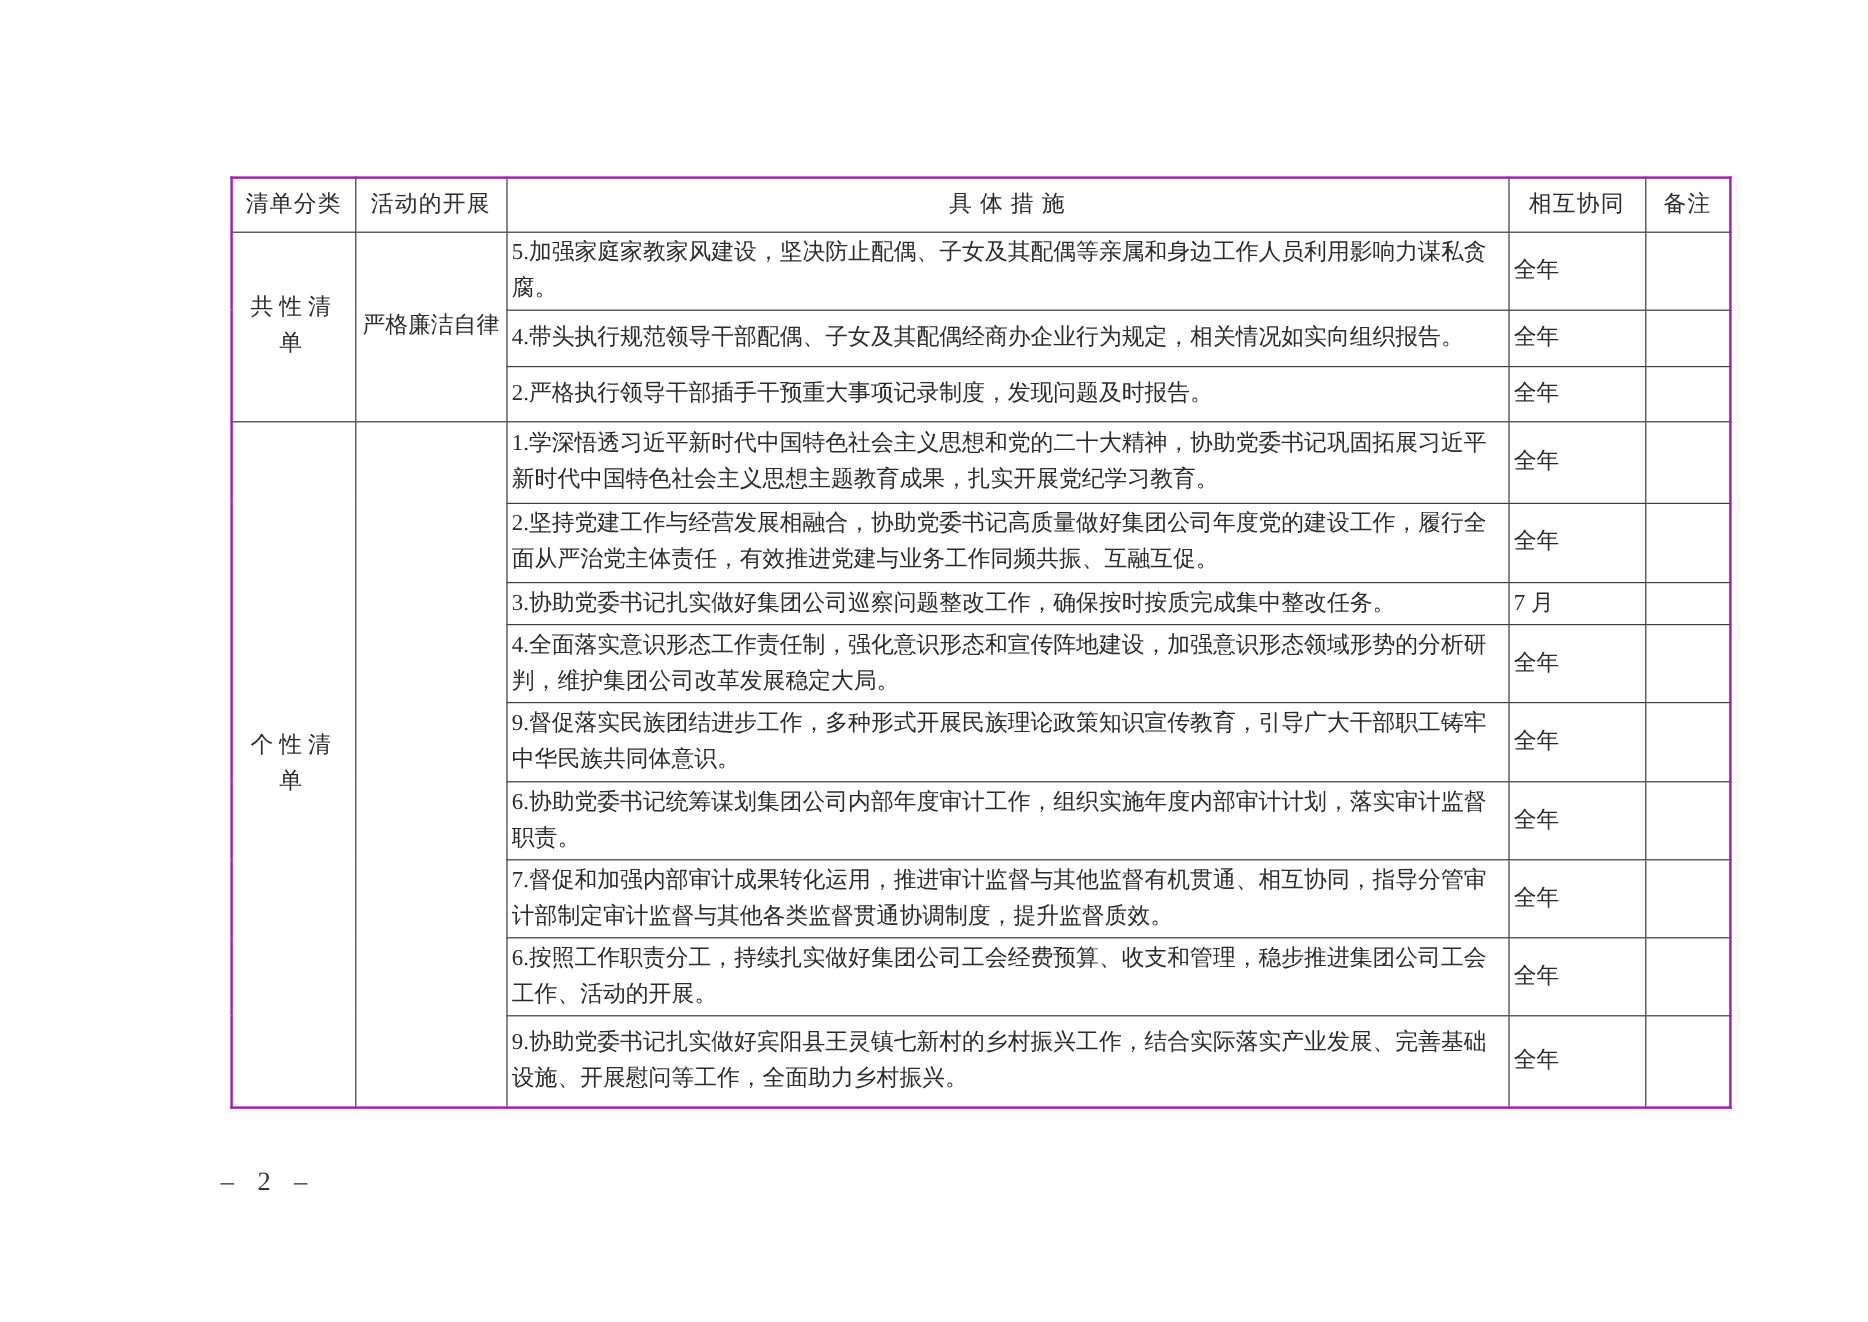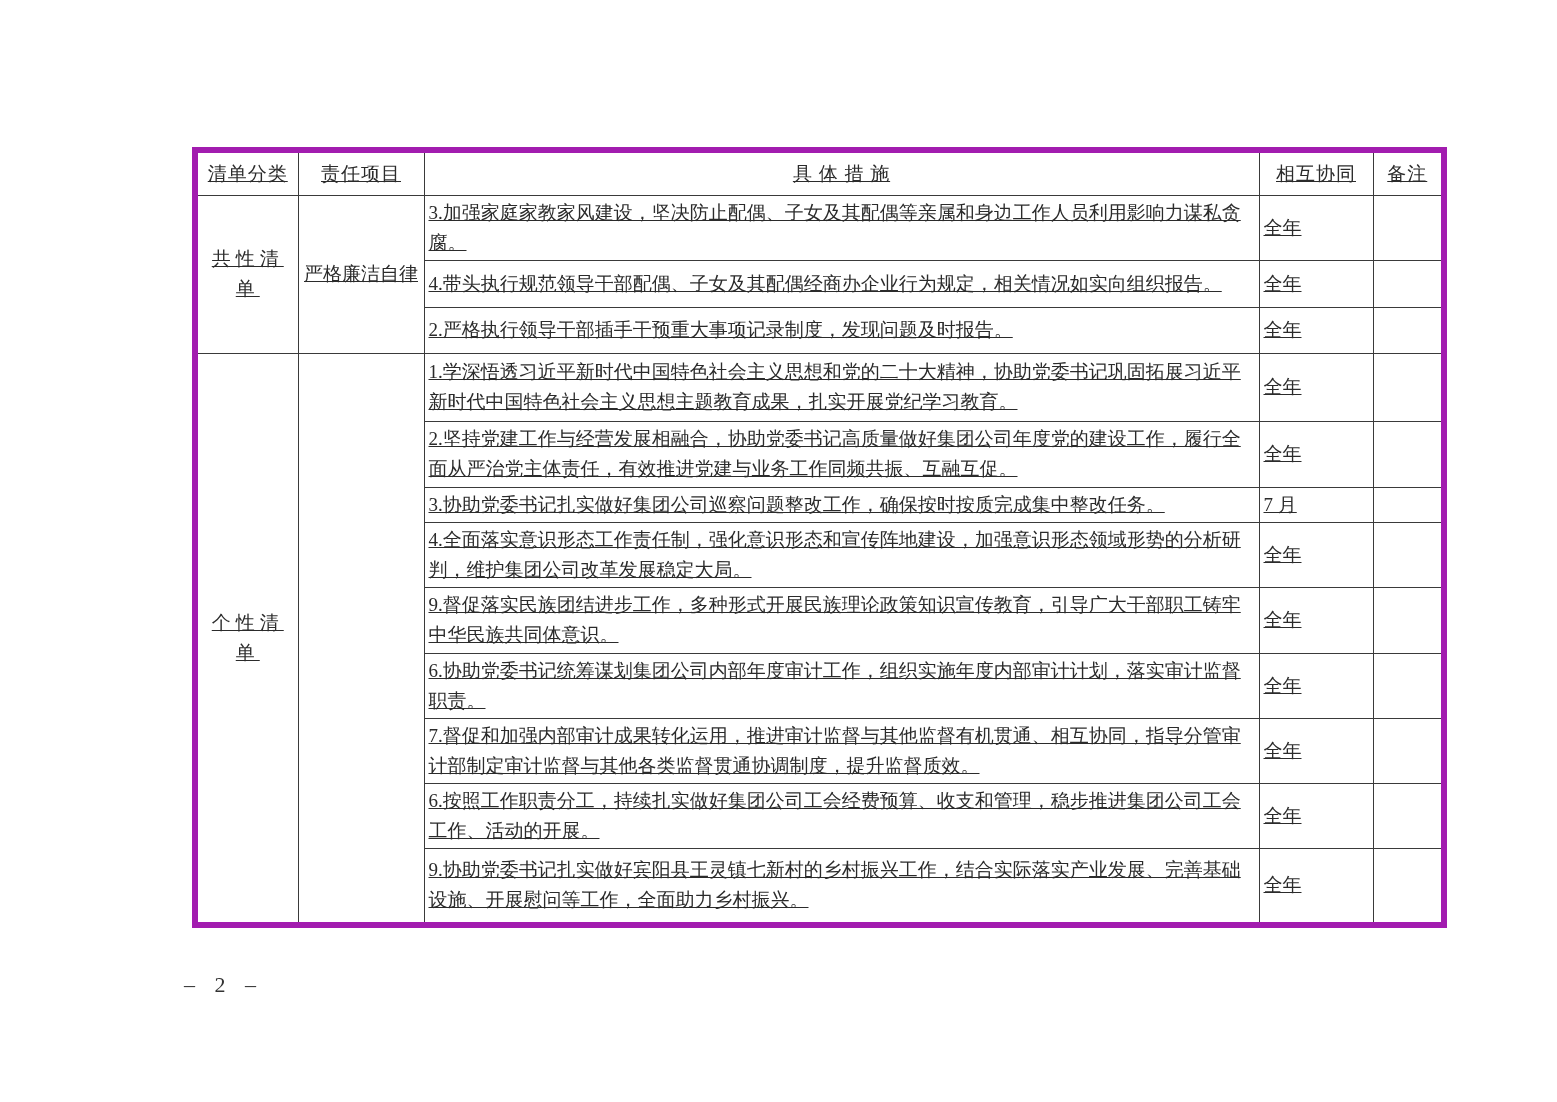--- a/index.html
+++ b/index.html
@@ -27,22 +27,21 @@
   table.doc-table td, table.doc-table th {
     border: 1px solid #3a3a3a;
     font-size: 19px;
     font-weight: normal;
     line-height: 30px;
     padding: 2px 4px;
     vertical-align: middle;
     overflow: hidden;
   }
   table.doc-table {
-    border: 6px solid #a21caf;
-    text-decoration: underline;
+    border: 2px solid #a21caf;
   }
   th.hdr {
     text-align: center;
     letter-spacing: 1px;
   }
   td.cat {
     text-align: center;
     letter-spacing: 5px;
     margin-left: 44px;
   }
@@ -79,32 +78,32 @@
     <colgroup>
       <col style="width:103px">
       <col style="width:126px">
       <col style="width:835px">
       <col style="width:114px">
       <col style="width:71px">
     </colgroup>
     <thead>
       <tr style="height:45px">
         <th class="hdr">清单分类</th>
-        <th class="hdr">责任项目</th>
+        <th class="hdr">活动的开展</th>
         <th class="hdr">具 体 措 施</th>
         <th class="hdr">相互协同</th>
         <th class="hdr">备注</th>
       </tr>
     </thead>
     <tbody>
 
       <tr style="height:47px">
         <td class="cat" rowspan="3">共性清单</td>
         <td class="proj" rowspan="3">严格廉洁自律</td>
-        <td class="measure">3.加强家庭家教家风建设，坚决防止配偶、子女及其配偶等亲属和身边工作人员利用影响力谋私贪腐。</td>
+        <td class="measure">5.加强家庭家教家风建设，坚决防止配偶、子女及其配偶等亲属和身边工作人员利用影响力谋私贪腐。</td>
         <td class="deadline">全年</td>
         <td class="remark"></td>
       </tr>
       <tr style="height:47px">
         <td class="measure">4.带头执行规范领导干部配偶、子女及其配偶经商办企业行为规定，相关情况如实向组织报告。</td>
         <td class="deadline">全年</td>
         <td class="remark"></td>
       </tr>
       <tr style="height:46px">
         <td class="measure">2.严格执行领导干部插手干预重大事项记录制度，发现问题及时报告。</td>

